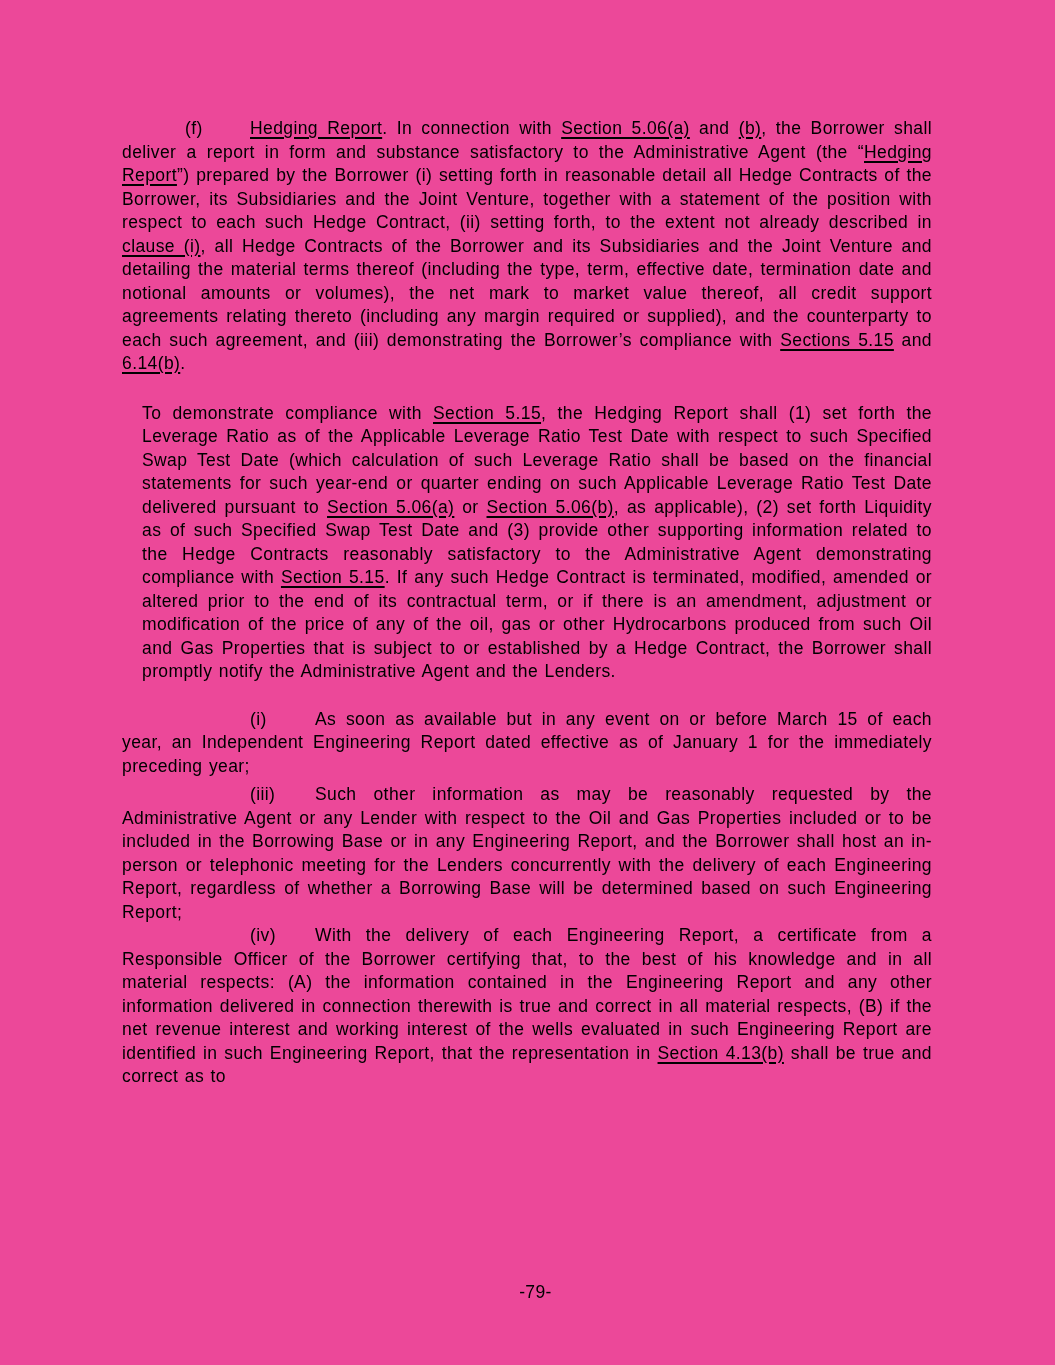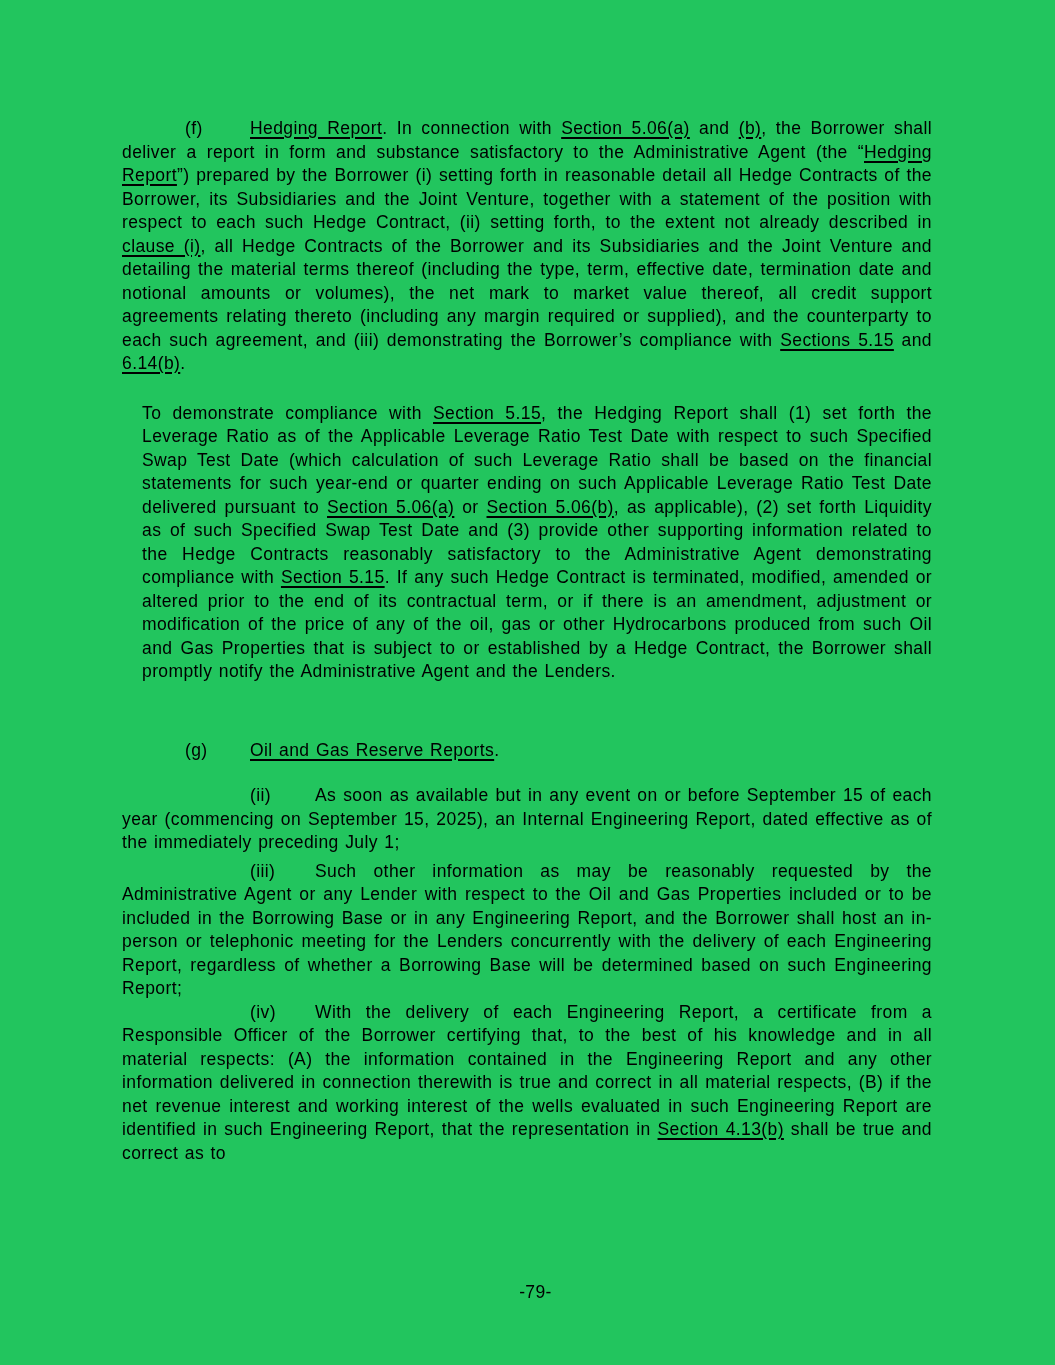--- a/index.html
+++ b/index.html
@@ -5,21 +5,21 @@
   html, body {
     margin: 0;
     padding: 0;
     background: #e8e8e8;
   }
   .page {
     position: relative;
     width: 1055px;
     height: 1365px;
     margin: 0 auto;
-    background: #22c55e;
+    background: #ec4899;
     font-family: "Liberation Sans", sans-serif;
     color: #000000;
     overflow: hidden;
   }
   .content {
     padding: 117px 123px 0 122px;
   }
   .para {
     margin: 0;
     font-size: 17.5px;
@@ -61,24 +61,23 @@
 </head>
 <body>
 
 <div class="page">
   <div class="content">
 
     <p class="para para-f"><span class="lbl lbl1">(f)</span><span class="rich"><span class="u">Hedging Report</span><span>.  In connection with </span><span class="u">Section 5.06(a)</span><span> and </span><span class="u">(b)</span><span>, the Borrower shall deliver a report in form and substance satisfactory to the Administrative Agent (the “</span><span class="u">Hedging Report</span><span>”) prepared by the Borrower (i) setting forth in reasonable detail all Hedge Contracts of the Borrower, its Subsidiaries and the Joint Venture, together with a statement of the position with respect to each such Hedge Contract, (ii) setting forth, to the extent not already described in </span><span class="u">clause (i)</span><span>, all Hedge Contracts of the Borrower and its Subsidiaries and the Joint Venture and detailing the material terms thereof (including the type, term, effective date, termination date and notional amounts or volumes), the net mark to market value thereof, all credit support agreements relating thereto (including any margin required or supplied), and the counterparty to each such agreement, and (iii) demonstrating the Borrower’s compliance with </span><span class="u">Sections 5.15</span><span> and </span><span class="u">6.14(b)</span><span>.</span></span></p>
 
     <p class="para para-2"><span class="rich"><span>To demonstrate compliance with </span><span class="u">Section 5.15</span><span>, the Hedging Report shall (1) set forth the Leverage Ratio as of the Applicable Leverage Ratio Test Date with respect to such Specified Swap Test Date (which calculation of such Leverage Ratio shall be based on the financial statements for such year-end or quarter ending on such Applicable Leverage Ratio Test Date delivered pursuant to </span><span class="u">Section 5.06(a)</span><span> or </span><span class="u">Section 5.06(b)</span><span>, as applicable), (2) set forth Liquidity as of such Specified Swap Test Date and (3) provide other supporting information related to the Hedge Contracts reasonably satisfactory to the Administrative Agent demonstrating compliance with </span><span class="u">Section 5.15</span><span>.  If any such Hedge Contract is terminated, modified, amended or altered prior to the end of its contractual term, or if there is an amendment, adjustment or modification of the price of any of the oil, gas or other Hydrocarbons produced from such Oil and Gas Properties that is subject to or established by a Hedge Contract, the Borrower shall promptly notify the Administrative Agent and the Lenders.</span></span></p>
 
-    <p class="para para-g"><span class="lbl lbl1">(g)</span><span class="rich"><span class="u">Oil and Gas Reserve Reports</span><span>.</span></span></p>
 
+    <p class="para para-i"><span class="lbl lbl2">(i)</span><span class="rich"><span>As soon as available but in any event on or before March 15 of each year, an Independent Engineering Report dated effective as of January 1 for the immediately preceding year;</span></span></p>
 
-    <p class="para para-ii"><span class="lbl lbl2">(ii)</span><span class="rich"><span>As soon as available but in any event on or before September 15 of each year (commencing on September 15, 2025), an Internal Engineering Report, dated effective as of the immediately preceding July 1;</span></span></p>
 
     <p class="para para-iii"><span class="lbl lbl2">(iii)</span><span class="rich"><span>Such other information as may be reasonably requested by the Administrative Agent or any Lender with respect to the Oil and Gas Properties included or to be included in the Borrowing Base or in any Engineering Report, and the Borrower shall host an in-person or telephonic meeting for the Lenders concurrently with the delivery of each Engineering Report, regardless of whether a Borrowing Base will be determined based on such Engineering Report;</span></span></p>
 
     <p class="para para-iv"><span class="lbl lbl2">(iv)</span><span class="rich"><span>With the delivery of each Engineering Report, a certificate from a Responsible Officer of the Borrower certifying that, to the best of his knowledge and in all material respects:  (A) the information contained in the Engineering Report and any other information delivered in connection therewith is true and correct in all material respects, (B) if the net revenue interest and working interest of the wells evaluated in such Engineering Report are identified in such Engineering Report, that the representation in </span><span class="u">Section 4.13(b)</span><span> shall be true and correct as to</span></span></p>
 
   </div>
 
   <div class="page-number">-79-</div>
 </div>
 

